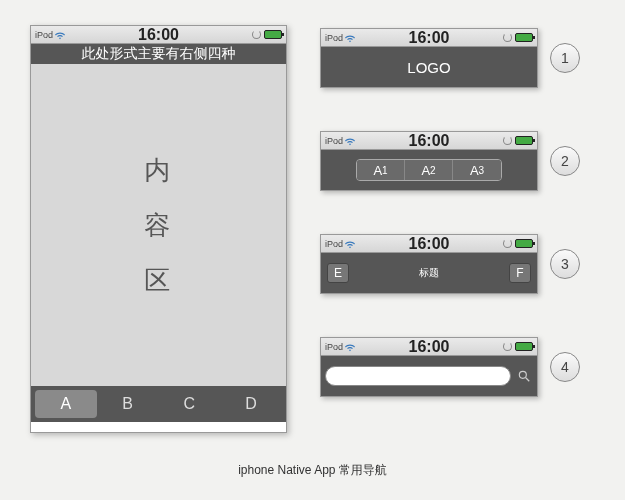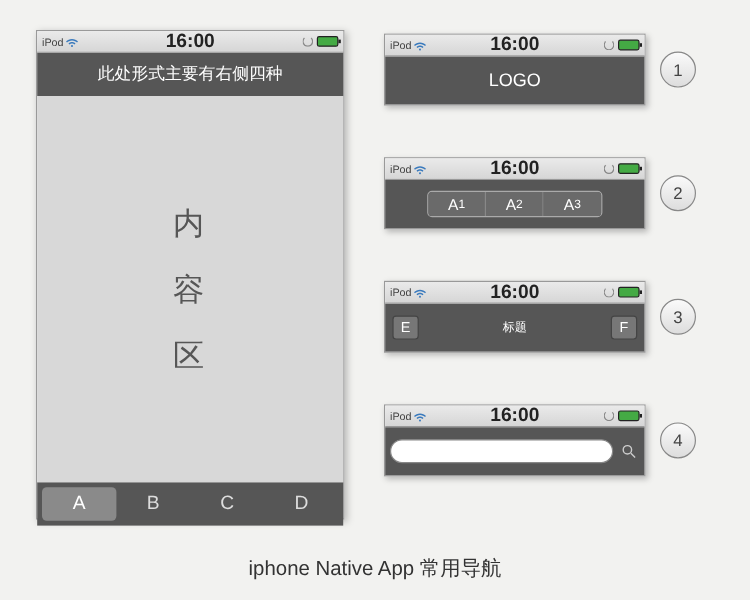--- a/index.html
+++ b/index.html
@@ -6,40 +6,40 @@
 body{width:625px;height:500px;background:#f2f2f0;font-family:Arial,"Microsoft YaHei",sans-serif;position:relative}
 .main-phone{position:absolute;left:30px;top:25px;width:257px;height:408px;background:#fff;border:1px solid #999;box-shadow:2px 2px 6px rgba(0,0,0,.25)}
 .status-bar{height:18px;background:linear-gradient(#eaeaea,#d6d6d6);border-bottom:1px solid #999;display:flex;align-items:center;font-size:9px;color:#444;position:relative;padding:0 4px}
 .status-left{display:flex;align-items:center;gap:2px}
 .status-time{position:absolute;left:50%;transform:translateX(-50%);font-size:16px;font-weight:bold;color:#222}
 .status-right{margin-left:auto;display:flex;align-items:center;gap:3px}
 .wifi-icon svg{width:10px;height:10px;display:block}
 .battery{width:18px;height:9px;background:#4a4;border:1px solid #222;border-radius:2px;position:relative}
 .battery:after{content:"";position:absolute;right:-3px;top:2px;width:2px;height:3px;background:#222}
 .refresh{width:9px;height:9px;border:1.3px solid #888;border-radius:50%;border-top-color:transparent}
-.nav-bar{height:36px;background:#565656;display:flex;align-items:center;justify-content:center;color:#fff;font-size:14px}
+.nav-bar{height:20px;background:#565656;display:flex;align-items:center;justify-content:center;color:#fff;font-size:14px}
 .content-area{height:322px;background:#d8d8d8;display:flex;flex-direction:column;align-items:center;justify-content:center;color:#565656;font-size:26px;letter-spacing:.1em}
 .content-area span{margin:10px 0}
 .tab-bar{height:36px;background:#565656;display:flex;align-items:center;padding:4px;gap:0}
 .tab{flex:1;height:28px;display:flex;align-items:center;justify-content:center;color:#ddd;font-size:16px;border-radius:4px}
 .tab.active{background:#8a8a8a;color:#fff}
 .mini-wrap{position:absolute;left:320px;width:260px;display:flex;align-items:center}
 .mini{width:218px;border:1px solid #999;box-shadow:2px 2px 5px rgba(0,0,0,.25);background:#fff}
 .mini .nav-bar{height:40px;font-size:15px}
 .badge{width:30px;height:30px;margin-left:12px;border:1px solid #888;border-radius:50%;background:linear-gradient(#fafafa,#ddd);display:flex;align-items:center;justify-content:center;font-size:14px;color:#444}
 .seg-control{display:flex;border:1px solid #aaa;border-radius:4px;overflow:hidden;height:22px}
 .seg{width:48px;display:flex;align-items:center;justify-content:center;font-size:13px;color:#fff;background:#6a6a6a;border-right:1px solid #888}
 .seg:last-child{border-right:none}
 .nav3{justify-content:space-between;padding:0 6px}
 .nav-btn{width:22px;height:20px;background:#777;border:1px solid #444;border-radius:3px;display:flex;align-items:center;justify-content:center;font-size:12px;color:#fff}
 .nav3-title{font-size:10px;color:#fff}
 .search-wrap{flex:1;display:flex;align-items:center;padding:0 4px;gap:4px}
 .search-input{flex:1;height:20px;border-radius:10px;border:1px solid #888;background:#fff}
 .search-icon{width:18px;height:18px;display:flex;align-items:center;justify-content:center}
-.caption{position:absolute;left:0;right:0;top:462px;text-align:center;font-size:17px;color:#333}
+.caption{position:absolute;left:0;right:0;top:462px;text-align:center;font-size:12px;color:#333}
 .sub{font-size:10px}
 </style>
 </head>
 <body>
 
 <div class="main-phone">
   <div class="status-bar">
     <div class="status-left">
       <span>iPod</span>
       <span class="wifi-icon">

